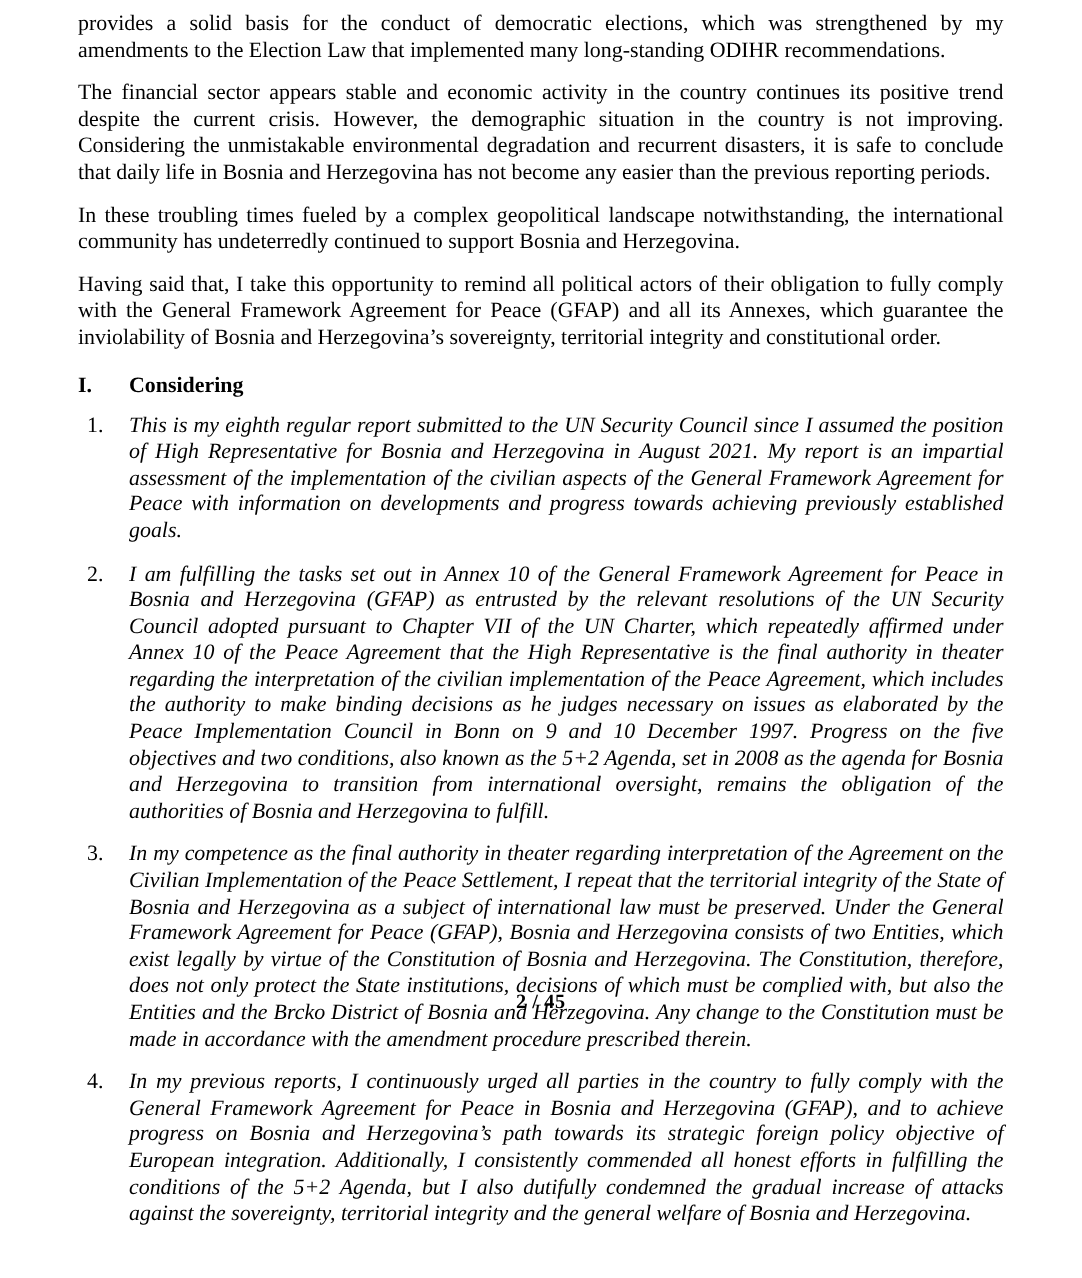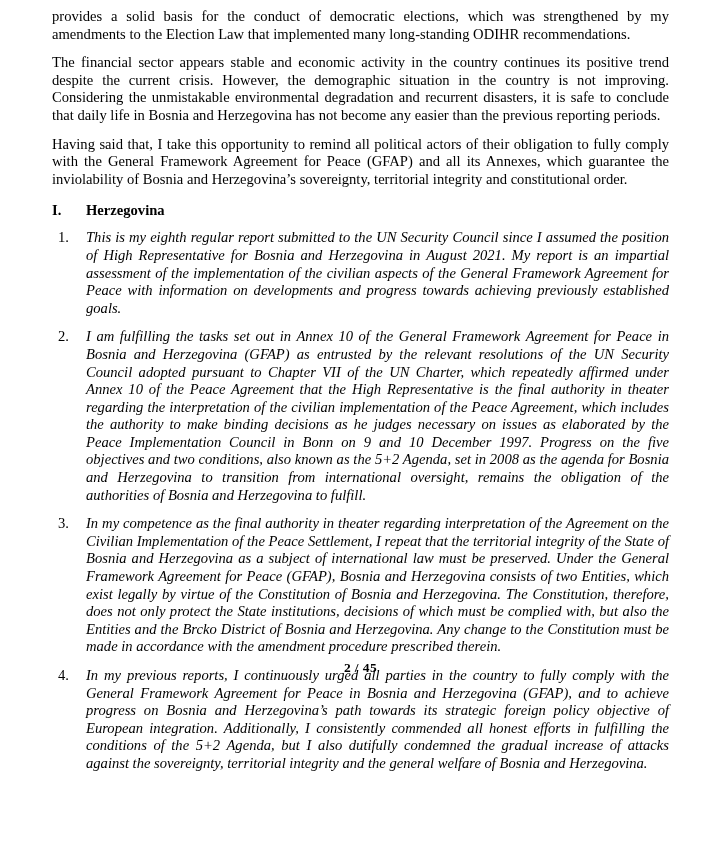--- a/index.html
+++ b/index.html
@@ -81,25 +81,26 @@
     letter-spacing: 0.4px;
   }
 </style>
 </head>
 <body>
 
 <div class="page">
 
   <p class="para">provides a solid basis for the conduct of democratic elections, which was strengthened by my amendments to the Election Law that implemented many long-standing ODIHR recommendations.</p>
   <p class="para">The financial sector appears stable and economic activity in the country continues its positive trend despite the current crisis. However, the demographic situation in the country is not improving. Considering the unmistakable environmental degradation and recurrent disasters, it is safe to conclude that daily life in Bosnia and Herzegovina has not become any easier than the previous reporting periods.</p>
+  <p class="para">In these troubling times fueled by a complex geopolitical landscape notwithstanding, the international community has undeterredly continued to support Bosnia and Herzegovina.</p>
   <p class="para">Having said that, I take this opportunity to remind all political actors of their obligation to fully comply with the General Framework Agreement for Peace (GFAP) and all its Annexes, which guarantee the inviolability of Bosnia and Herzegovina’s sovereignty, territorial integrity and constitutional order.</p>
 
   <div class="section-heading">
     <span class="num">I.</span>
-    <span class="title">Herzegovina</span>
+    <span class="title">Considering</span>
   </div>
 
   <ol class="numbered">
     <li>
       <span class="marker">1.</span>
       <span class="body">This is my eighth regular report submitted to the UN Security Council since I assumed the position of High Representative for Bosnia and Herzegovina in August 2021. My report is an impartial assessment of the implementation of the civilian aspects of the General Framework Agreement for Peace with information on developments and progress towards achieving previously established goals.</span>
     </li>
     <li>
       <span class="marker">2.</span>
       <span class="body">I am fulfilling the tasks set out in Annex 10 of the General Framework Agreement for Peace in Bosnia and Herzegovina (GFAP) as entrusted by the relevant resolutions of the UN Security Council adopted pursuant to Chapter VII of the UN Charter, which repeatedly affirmed under Annex 10 of the Peace Agreement that the High Representative is the final authority in theater regarding the interpretation of the civilian implementation of the Peace Agreement, which includes the authority to make binding decisions as he judges necessary on issues as elaborated by the Peace Implementation Council in Bonn on 9 and 10 December 1997. Progress on the five objectives and two conditions, also known as the 5+2 Agenda, set in 2008 as the agenda for Bosnia and Herzegovina to transition from international oversight, remains the obligation of the authorities of Bosnia and Herzegovina to fulfill.</span>

